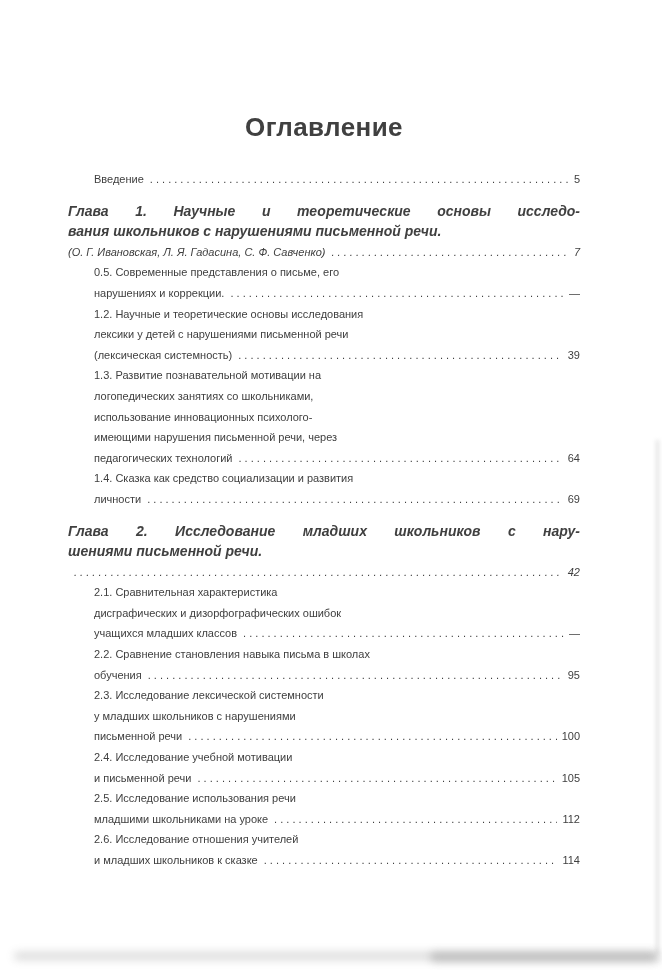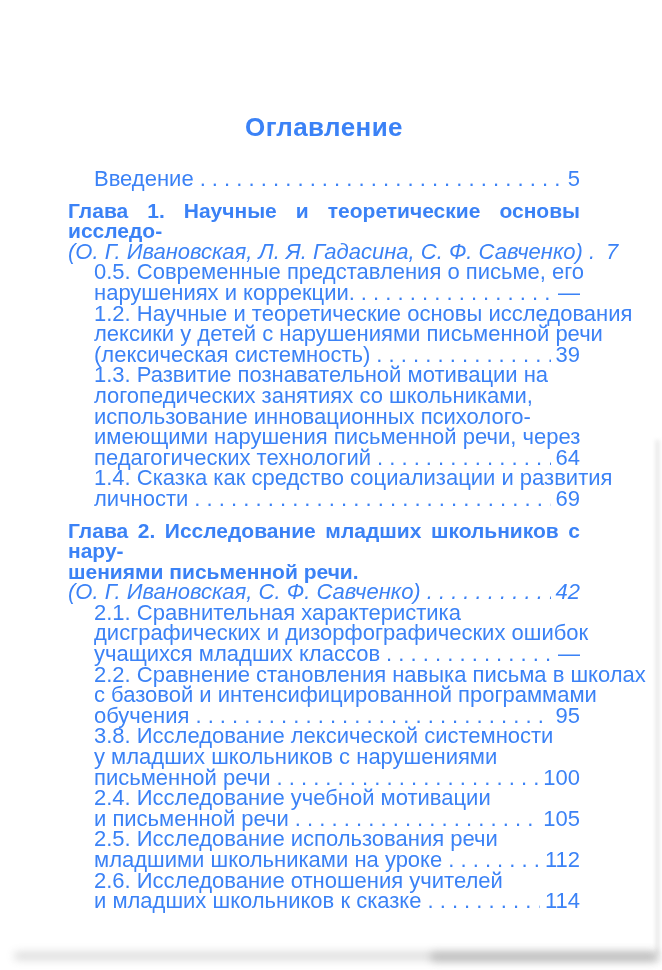--- a/index.html
+++ b/index.html
@@ -7,44 +7,45 @@
     padding: 0;
     background: #ffffff;
   }
   .page {
     position: relative;
     width: 662px;
     height: 970px;
     background: #ffffff;
     overflow: hidden;
     font-family: "Liberation Sans", "DejaVu Sans", sans-serif;
-    color: #3b82f6;
+    color: #404040;
   }
   .content {
     position: absolute;
     left: 68px;
     top: 112px;
     width: 512px;
   }
   .title {
     margin: 0 0 26px 0;
     text-align: center;
     font-size: 26px;
     font-weight: bold;
     letter-spacing: 0.4px;
   }
   .entry {
-    font-size: 22px;
+    font-size: 11px;
     line-height: 20.6px;
   }
   .entry.indent { padding-left: 26px; }
   .entry.chapter {
     font-weight: bold;
-    font-size: 21px;
+    font-size: 14px;
     margin-top: 11px;
+    font-style: italic;
   }
   .entry.intro { margin-bottom: 6px; }
   .entry.authors { font-style: italic; }
   .line.fill {
     text-align: justify;
     text-align-last: justify;
   }
   .line.row {
     display: flex;
     align-items: baseline;
@@ -105,20 +106,21 @@
     <div>
         <div class="entry intro indent">
           <div class="line row">
             <span class="line-text">Введение</span>
             <span class="leader">. . . . . . . . . . . . . . . . . . . . . . . . . . . . . . . . . . . . . . . . . . . . . . . . . . . . . . . . . . . . . . . . . . . . . . . . . . . . . . . . </span>
             <span class="page-num">5</span>
           </div>
         </div>
         <div class="entry chapter">
           <div class="line fill"><span class="line-text">Глава 1. Научные и теоретические основы исследо-</span></div>
+          <div class="line"><span class="line-text">вания школьников с нарушениями письменной речи.</span></div>
         </div>
         <div class="entry authors">
           <div class="line row">
             <span class="line-text">(О. Г. Ивановская, Л. Я. Гадасина, С. Ф. Савченко)</span>
             <span class="leader">. . . . . . . . . . . . . . . . . . . . . . . . . . . . . . . . . . . . . . . . . . . . . . . . . . . . . . . . . . . . . . . . . . . . . . . . . . . . . . . . </span>
             <span class="page-num">7</span>
           </div>
         </div>
         <div class="entry item indent">
           <div class="line"><span class="line-text">0.5. Современные представления о письме, его</span></div>
@@ -155,45 +157,43 @@
             <span class="leader">. . . . . . . . . . . . . . . . . . . . . . . . . . . . . . . . . . . . . . . . . . . . . . . . . . . . . . . . . . . . . . . . . . . . . . . . . . . . . . . . </span>
             <span class="page-num">69</span>
           </div>
         </div>
         <div class="entry chapter">
           <div class="line fill"><span class="line-text">Глава 2. Исследование младших школьников с нару-</span></div>
           <div class="line"><span class="line-text">шениями письменной речи.</span></div>
         </div>
         <div class="entry authors">
           <div class="line row">
-            <span class="line-text">(О. Г. Ивановская, С. Ф. Савченко)</span>
             <span class="leader">. . . . . . . . . . . . . . . . . . . . . . . . . . . . . . . . . . . . . . . . . . . . . . . . . . . . . . . . . . . . . . . . . . . . . . . . . . . . . . . . </span>
             <span class="page-num">42</span>
           </div>
         </div>
         <div class="entry item indent">
           <div class="line"><span class="line-text">2.1. Сравнительная характеристика</span></div>
           <div class="line"><span class="line-text">дисграфических и дизорфографических ошибок</span></div>
           <div class="line row">
             <span class="line-text">учащихся младших классов</span>
             <span class="leader">. . . . . . . . . . . . . . . . . . . . . . . . . . . . . . . . . . . . . . . . . . . . . . . . . . . . . . . . . . . . . . . . . . . . . . . . . . . . . . . . </span>
             <span class="page-num">—</span>
           </div>
         </div>
         <div class="entry item indent">
           <div class="line"><span class="line-text">2.2. Сравнение становления навыка письма в школах</span></div>
-          <div class="line"><span class="line-text">с базовой и интенсифицированной программами</span></div>
           <div class="line row">
             <span class="line-text">обучения</span>
             <span class="leader">. . . . . . . . . . . . . . . . . . . . . . . . . . . . . . . . . . . . . . . . . . . . . . . . . . . . . . . . . . . . . . . . . . . . . . . . . . . . . . . . </span>
             <span class="page-num">95</span>
           </div>
         </div>
         <div class="entry item indent">
-          <div class="line"><span class="line-text">3.8. Исследование лексической системности</span></div>
+          <div class="line"><span class="line-text">2.3. Исследование лексической системности</span></div>
           <div class="line"><span class="line-text">у младших школьников с нарушениями</span></div>
           <div class="line row">
             <span class="line-text">письменной речи</span>
             <span class="leader">. . . . . . . . . . . . . . . . . . . . . . . . . . . . . . . . . . . . . . . . . . . . . . . . . . . . . . . . . . . . . . . . . . . . . . . . . . . . . . . . </span>
             <span class="page-num">100</span>
           </div>
         </div>
         <div class="entry item indent">
           <div class="line"><span class="line-text">2.4. Исследование учебной мотивации</span></div>
           <div class="line row">

